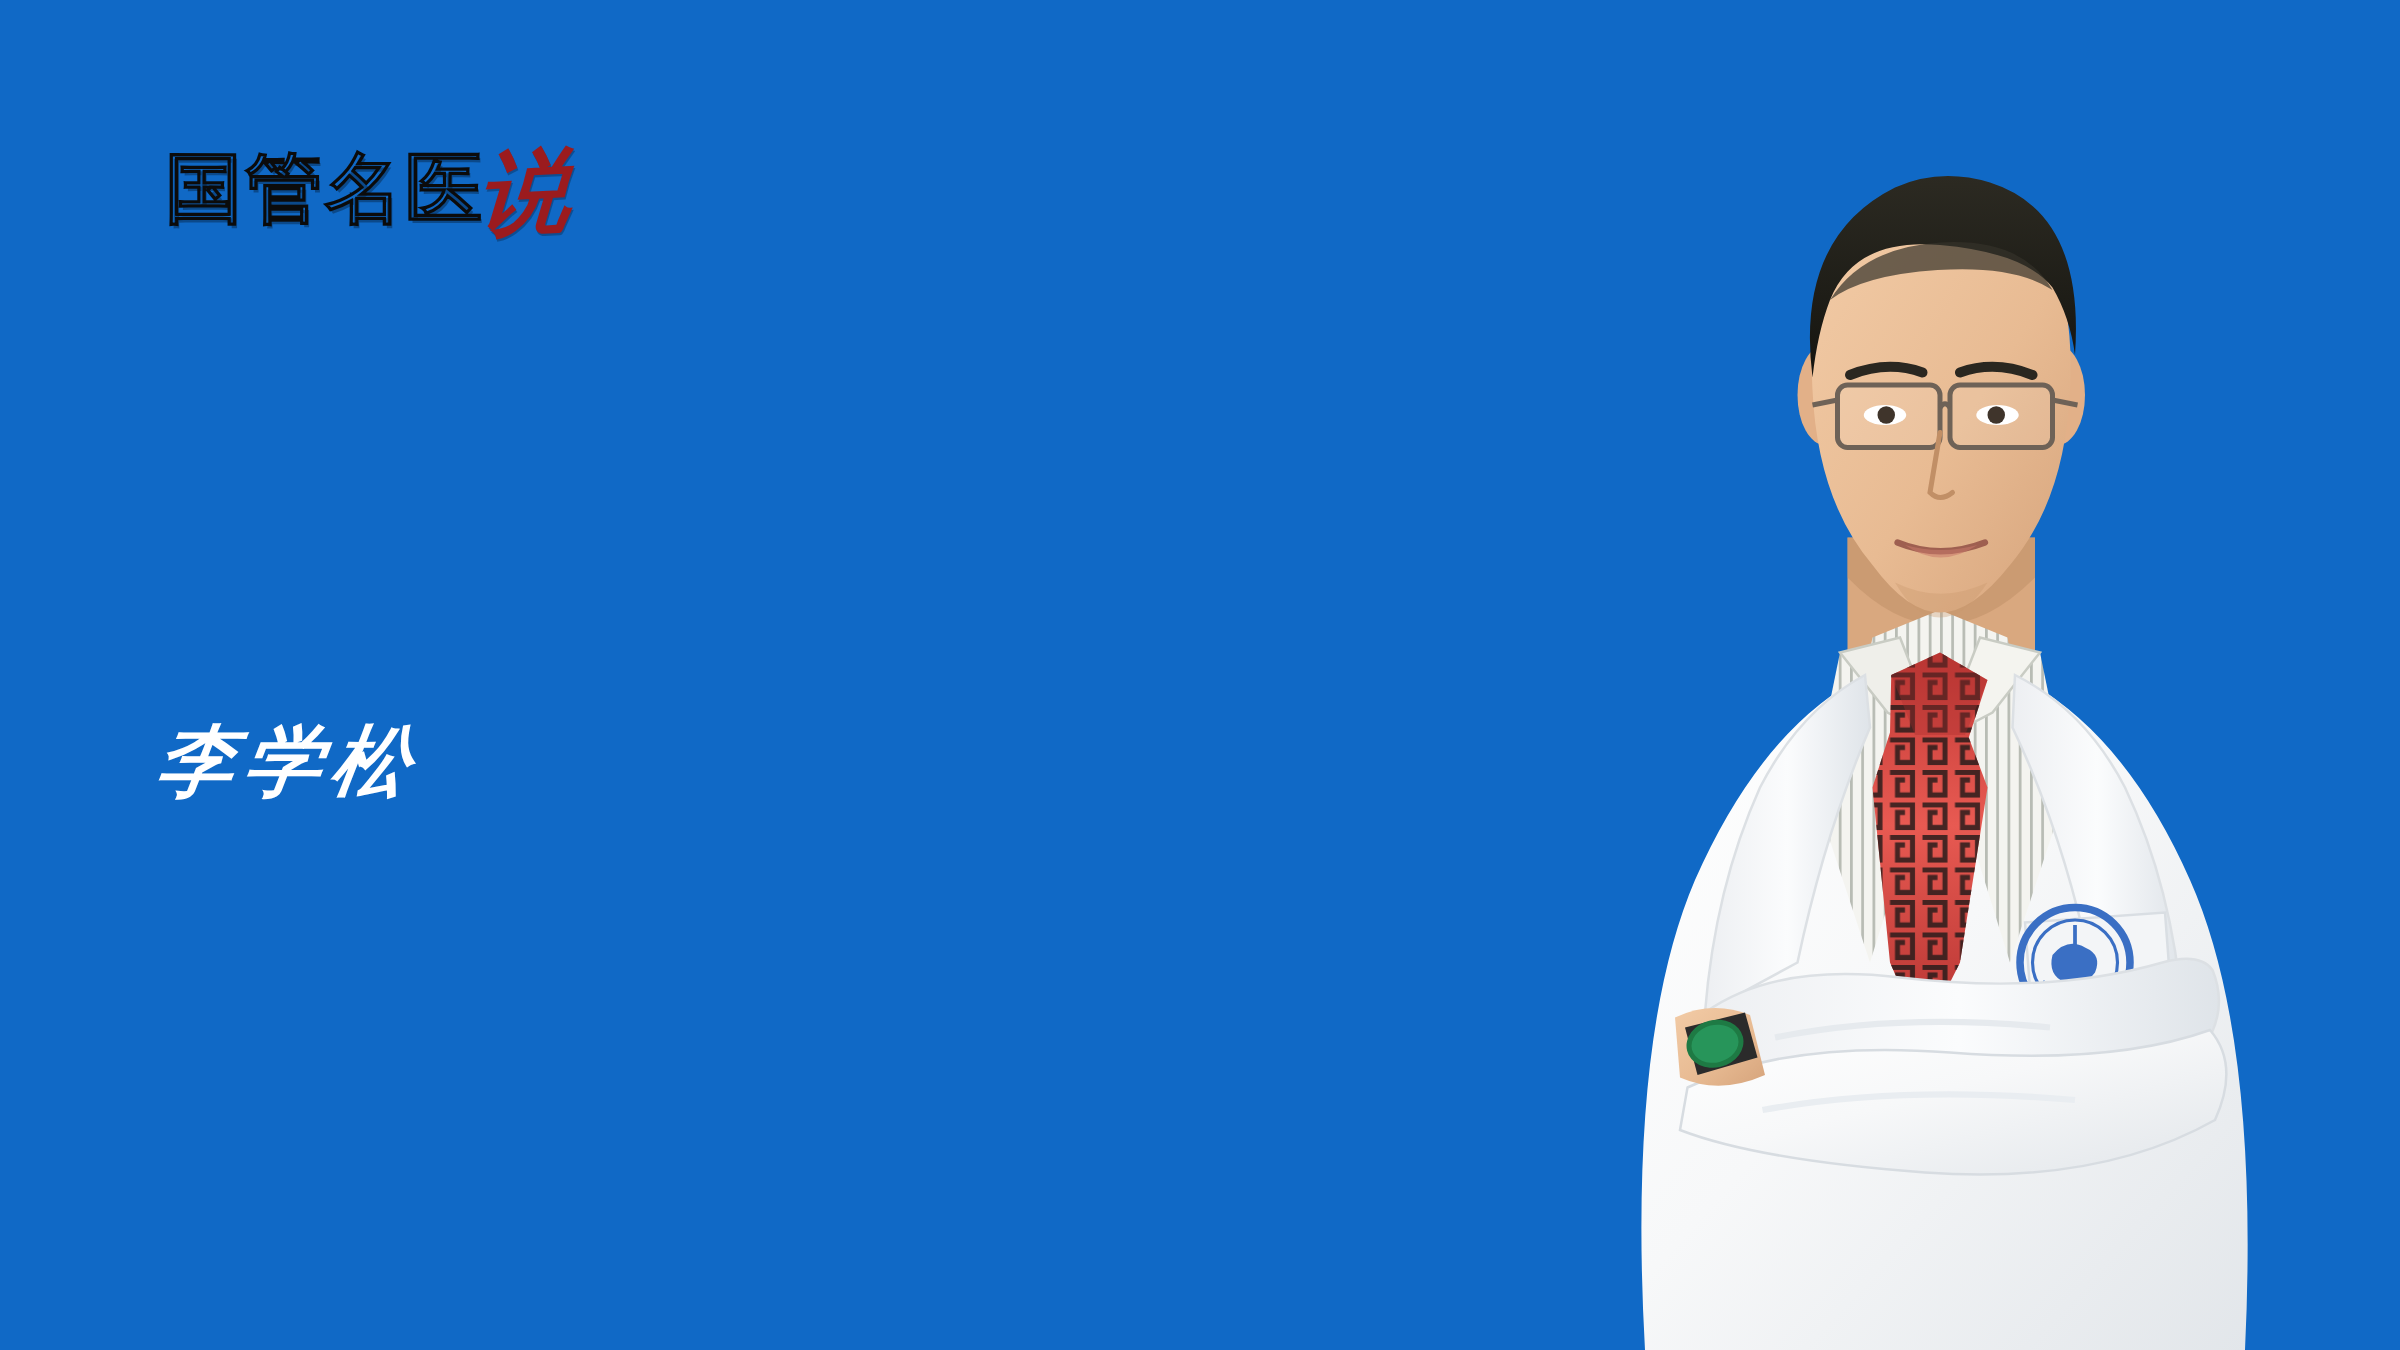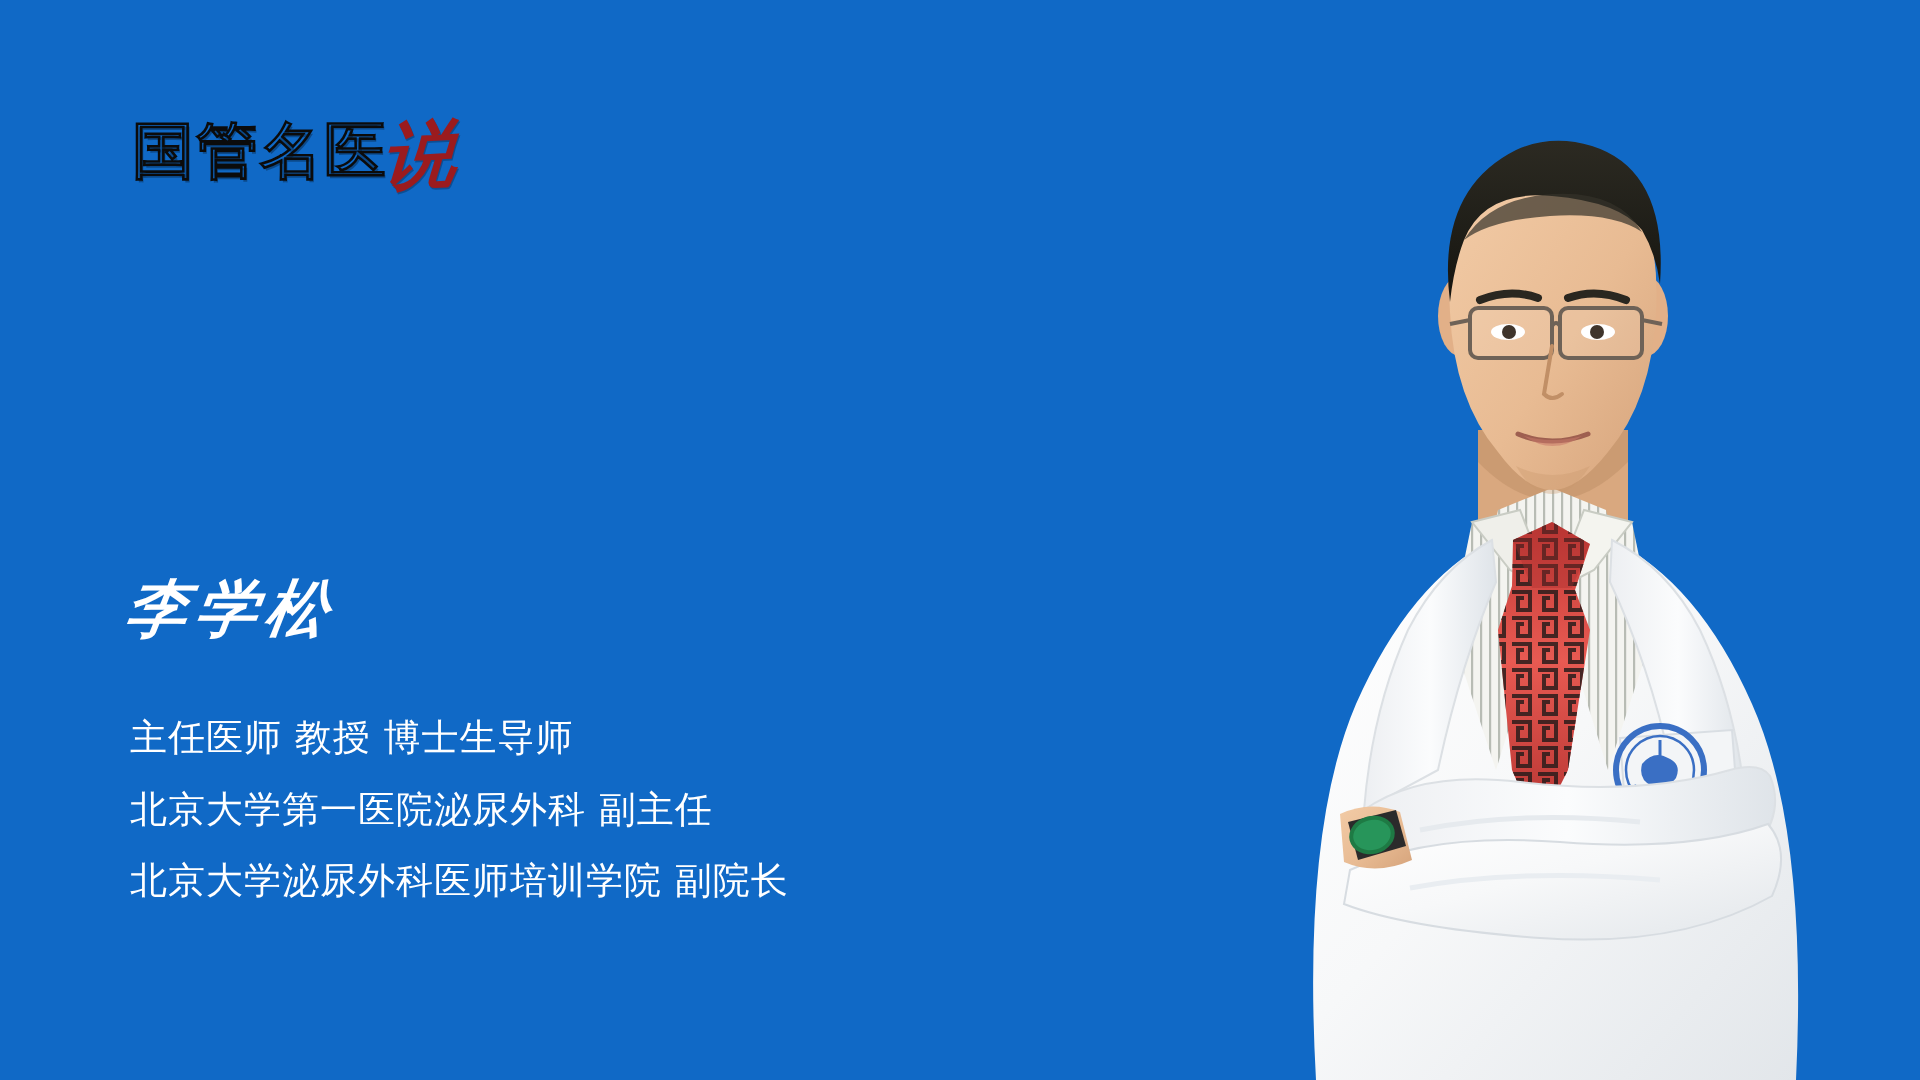--- a/index.html
+++ b/index.html
@@ -122,25 +122,20 @@
 <div id="stage">
 
   <div class="logo">
     <span class="logo-main">国管名医</span>
     <span class="logo-accent">说</span>
   </div>
 
 
   <div class="doctor-name">李学松</div>
 
-  <div class="credentials">
-    <div class="credential-line">主任医师  教授  博士生导师</div>
-    <div class="credential-line">北京大学第一医院泌尿外科  副主任</div>
-    <div class="credential-line">北京大学泌尿外科医师培训学院  副院长</div>
-  </div>
 
   <div class="portrait">
     <svg viewBox="0 0 800 1010" preserveAspectRatio="xMidYMax meet" xmlns="http://www.w3.org/2000/svg">
       <defs>
         <linearGradient id="skin" x1="0" y1="0" x2="1" y2="1">
           <stop offset="0%" stop-color="#F2CBA6"></stop>
           <stop offset="55%" stop-color="#E8BB93"></stop>
           <stop offset="100%" stop-color="#D6A47C"></stop>
         </linearGradient>
         <linearGradient id="hair" x1="0" y1="0" x2="0" y2="1">

